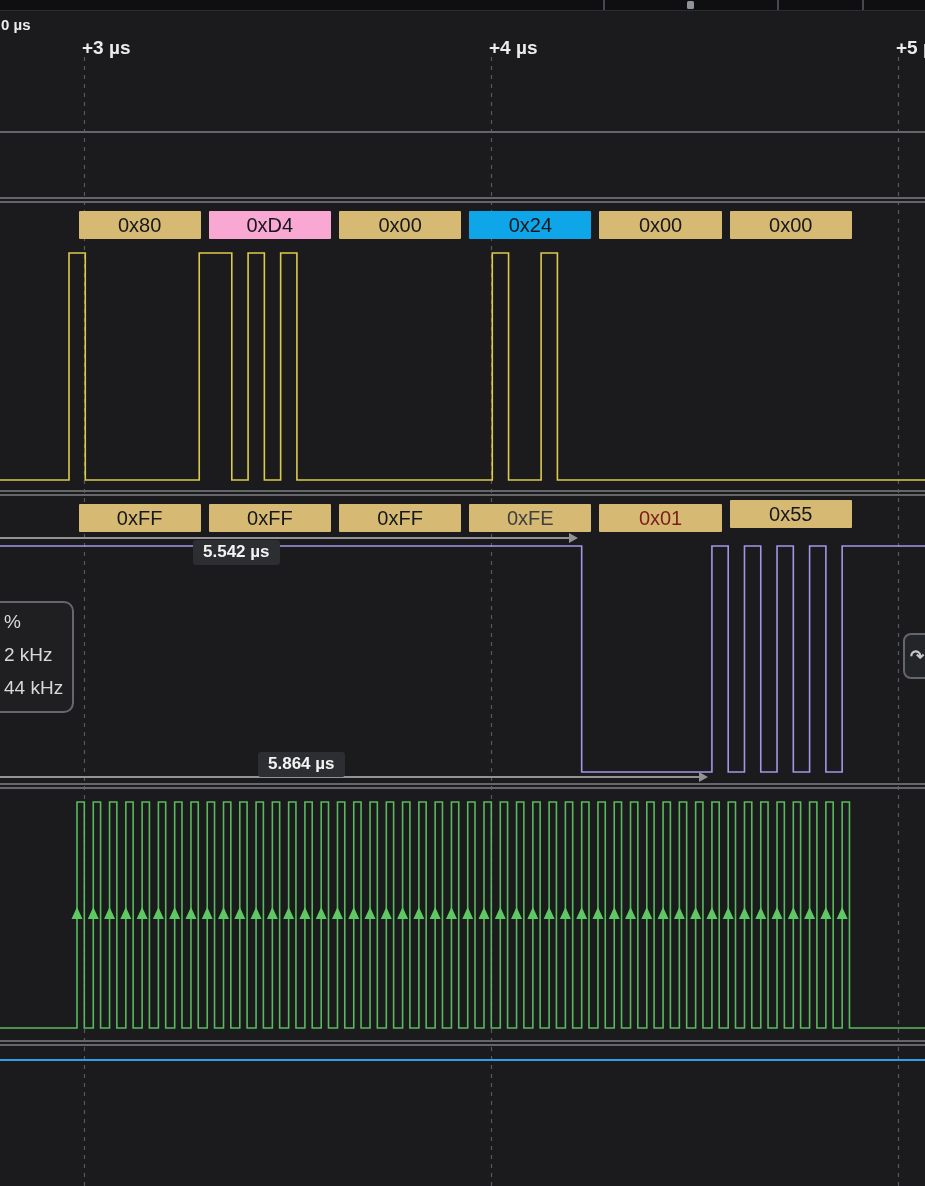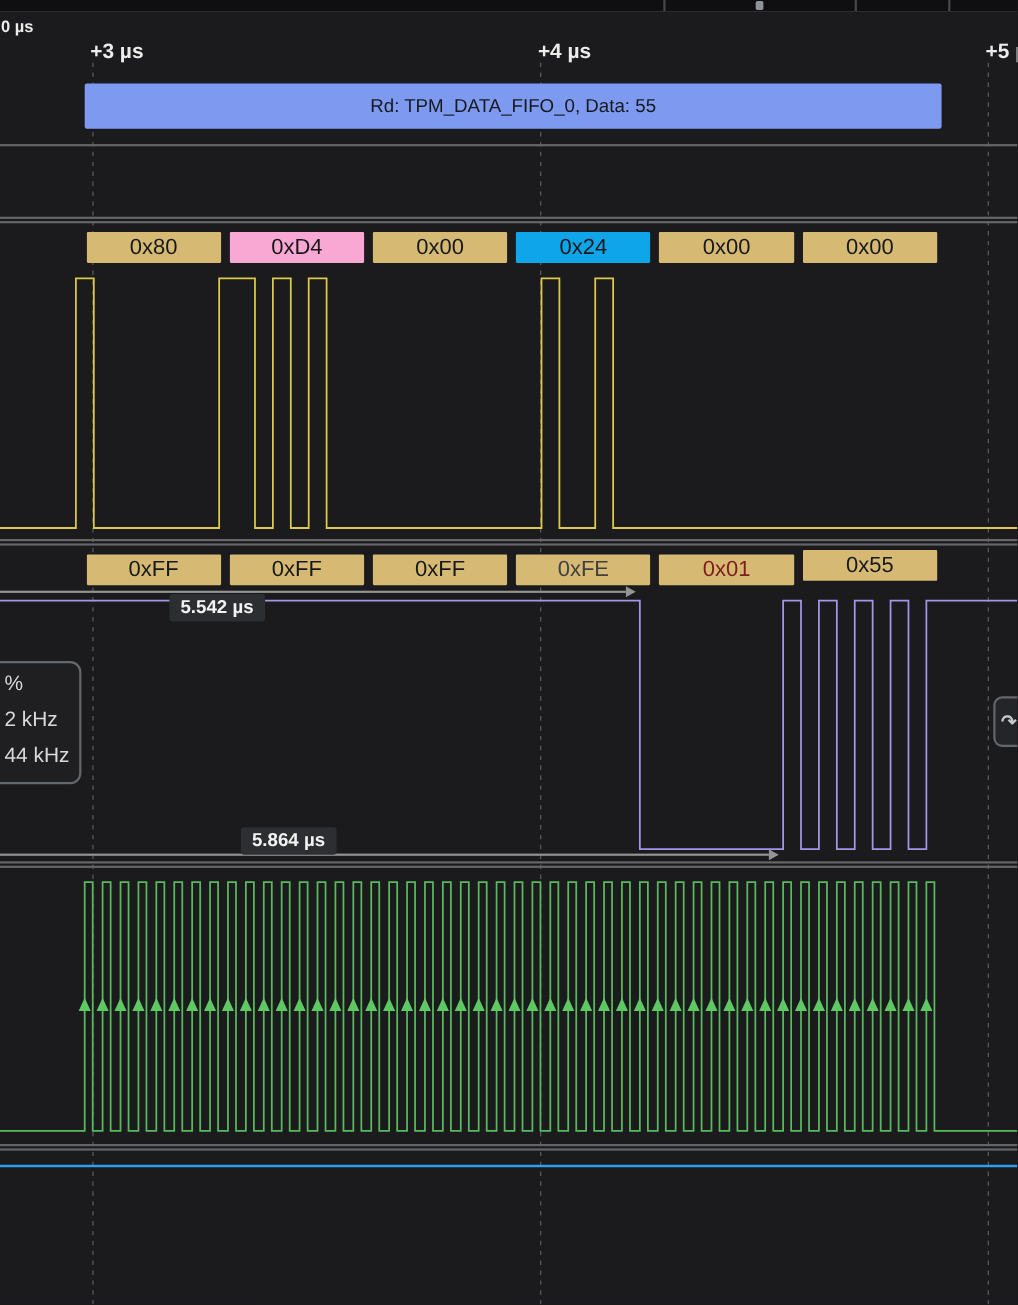--- a/index.html
+++ b/index.html
@@ -28,21 +28,21 @@
 
   
   .byte-label{position:absolute;height:28px;display:flex;align-items:center;justify-content:center;
     font-size:20px;z-index:3;border-radius:1px;}
 
   
   .meas-line{position:absolute;height:0;border-top:2px solid #939393;z-index:4;}
   .meas-arrow{position:absolute;width:0;height:0;border-left:9px solid #939393;
     border-top:5px solid transparent;border-bottom:5px solid transparent;z-index:4;}
   .meas-box{position:absolute;background:#2d2e31;color:#f3f3f3;font-size:17px;font-weight:700;
-    padding:2px 10px 3px 10px;border-radius:3px;z-index:4;white-space:nowrap;}
+    padding:2px 10px 3px 10px;border-radius:3px;z-index:4;white-space:nowrap;margin-left:39px;}
 
   
   #tooltip-panel{position:absolute;left:-34px;top:601px;width:108px;height:112px;background:#1f1f22;
     border:2px solid #64686c;border-radius:10px;z-index:5;box-sizing:border-box;}
   .tip-line{position:absolute;left:36px;font-size:19px;color:#d9d9d9;white-space:nowrap;}
 
   
   #jump-btn{position:absolute;left:903px;top:633px;width:34px;height:46px;background:#242529;
     border:2px solid #63676b;border-radius:8px;z-index:5;box-sizing:border-box;
     display:flex;align-items:center;color:#c9c9c9;font-size:17px;font-weight:700;}
@@ -69,23 +69,20 @@
       <div class="sep" style="top: 196.5px;"></div>
       <div class="sep" style="top: 200.5px;"></div>
       <div class="sep" style="top: 489.5px;"></div>
       <div class="sep" style="top: 493.5px;"></div>
       <div class="sep" style="top: 782.5px;"></div>
       <div class="sep" style="top: 786.5px;"></div>
       <div class="sep" style="top: 1040px;"></div>
       <div class="sep" style="top: 1043.5px;"></div>
     </div>
 
-  <div id="annotation-bar" style="background: rgb(125, 154, 240); color: rgb(22, 24, 29);">
-    <span>Rd: TPM_DATA_FIFO_0, Data: 55</span>
-  </div>
 
   <div id="mosi-labels">
       <div class="byte-label" style="left: 78.5px; width: 122.24px; top: 211px; background: rgb(214, 186, 116); color: rgb(23, 24, 27);">0x80</div>
       <div class="byte-label" style="left: 208.74px; width: 122.24px; top: 211px; background: #f9a8d4; color: rgb(23, 24, 27);">0xD4</div>
       <div class="byte-label" style="left: 338.98px; width: 122.24px; top: 211px; background: rgb(214, 186, 116); color: rgb(23, 24, 27);">0x00</div>
       <div class="byte-label" style="left: 469.22px; width: 122.24px; top: 211px; background: #0ea5e9; color: rgb(23, 24, 27);">0x24</div>
       <div class="byte-label" style="left: 599.46px; width: 122.24px; top: 211px; background: rgb(214, 186, 116); color: rgb(23, 24, 27);">0x00</div>
       <div class="byte-label" style="left: 729.7px; width: 122.24px; top: 211px; background: rgb(214, 186, 116); color: rgb(23, 24, 27);">0x00</div>
     </div>
   <div id="miso-labels">

